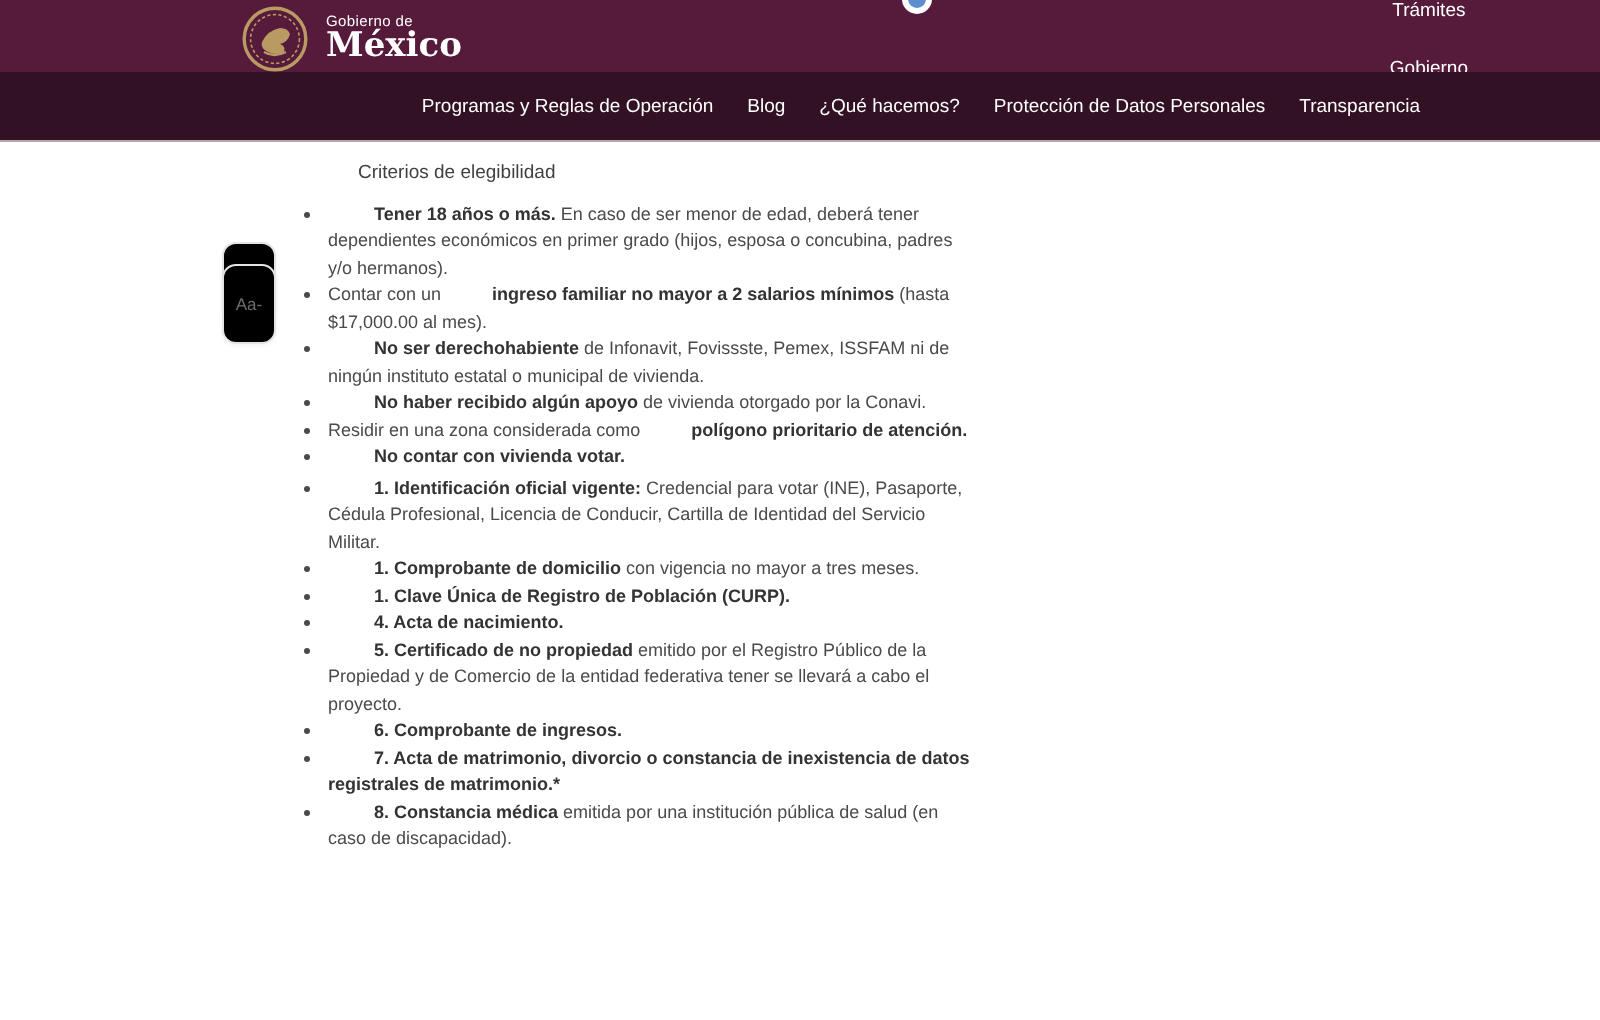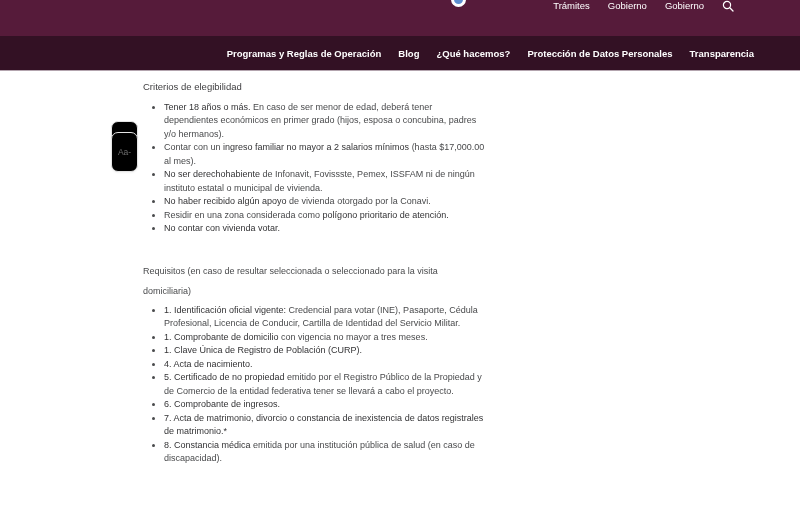--- a/index.html
+++ b/index.html
@@ -19,72 +19,84 @@
   .logo {
     position:absolute; left:121px; top:3px;
     display:flex; align-items:center; gap:9px; cursor:pointer;
   }
   .seal { width:33px; height:33px; display:block; }
   .logo-text { color:#fff; line-height:1; }
   .logo-line1 { display:block; font-size:7.5px; letter-spacing:0.2px; margin-bottom:1px; }
   .logo-line2 { display:block; font-family:"DejaVu Serif", serif; font-weight:700; font-size:17px; }
   .top-nav {
     position:absolute; right:66px; top:0; height:36px;
-    display:flex; align-items:flex-start; gap:18px;
+    display:flex; align-items:center; gap:18px;flex-direction:column;
   }
   .top-nav a { color:#fff; font-size:9.5px; text-decoration:none; cursor:pointer; }
   .search-btn { background:none; border:none; cursor:pointer; display:flex; align-items:center; padding:0; }
 
   
   .notif-dot {
     position:absolute; top:-8px; left:451px; width:15px; height:15px;
     border-radius:50%; background:#fff;
     display:flex; align-items:center; justify-content:center;
   }
   .notif-dot::after { content:""; width:9px; height:9px; border-radius:50%; background:#5d8fd0; }
 
   
   .navbar {
     position:absolute; top:36px; left:0; width:800px; height:35px;
     background:#331124; border-bottom:1px solid #b3a4ae;
     display:flex; align-items:center; justify-content:flex-end;
-    gap:17px; padding-right:46px;font-weight:bold;
+    gap:17px; padding-right:90px;
   }
   .navbar a { color:#fff; font-size:9.5px; text-decoration:none; cursor:pointer; white-space:nowrap; }
 
   
   .aa-btn {
     position:absolute; left:111px; width:27px; height:40px;
     background:#000000; border:1px solid #e4e4e4; border-radius:7px;
     font-family:"Liberation Sans", sans-serif;
     font-size:8.5px; color:#6e6e6e;
     box-shadow:0 1px 2px rgba(0,0,0,0.05);
     cursor:pointer;
   }
   .aa-plus { top:121px; }
   .aa-minus { top:132px; }
 
   
   .content {
     position:absolute; left:143px; top:72px; width:345px;
     color:#494a4c; font-size:9px; line-height:13.5px;
   }
-  .section-heading { font-size:9.5px; font-weight:400; color:#414042; margin-top:8px; }
+  .section-heading { font-size:9.5px; font-weight:400; color:#414042; margin-top:8px;margin-left:36px; }
   .content ul { margin:7px 0 0 0; padding-left:21px; list-style:disc; }
   .content li { padding:0; }
-  .content .b { font-weight:400; color:#333335; }
+  .content .b { font-weight:700; color:#333335;margin-left:23px; }
   .req-intro { margin-top:25px; line-height:20.5px; color:#494a4c; }
   .req-list { margin-top:2px !important; }
 </style>
 </head>
 <body>
 
 <div class="screen">
 
   <header class="header">
+    <div class="logo">
+      <svg class="seal" viewBox="0 0 33 33">
+        <circle cx="16.5" cy="16.5" r="15.4" fill="none" stroke="#b99a62" stroke-width="1.7"></circle>
+        <circle cx="16.5" cy="16.5" r="12.2" fill="none" stroke="#b99a62" stroke-width="0.8" stroke-dasharray="1.6 1.2"></circle>
+        <path d="M10 18 q3 -6 9 -7 q4 0 5 3 q-1 4 -5 5 q3 1 2 4 q-4 2 -8 0 q-4 -2 -3 -5 z" fill="#b99a62"></path>
+        <path d="M11 23 q5 3 11 0" fill="none" stroke="#b99a62" stroke-width="1.2"></path>
+      </svg>
+      <div class="logo-text">
+        <span class="logo-line1">Gobierno de</span>
+        <span class="logo-line2">México</span>
+      </div>
+    </div>
     <nav class="top-nav">
       <a href="#">Trámites</a>
       <a href="#">Gobierno</a>
       <a href="#">Gobierno</a>
       <button class="search-btn">
         <svg width="12" height="12" viewBox="0 0 12 12">
           <circle cx="5" cy="5" r="3.6" fill="none" stroke="#ffffff" stroke-width="1.2"></circle>
           <line x1="7.8" y1="7.8" x2="11" y2="11" stroke="#ffffff" stroke-width="1.3" stroke-linecap="round"></line>
         </svg>
       </button>
@@ -106,21 +118,20 @@
   <main class="content">
     <h3 class="section-heading">Criterios de elegibilidad</h3>
     <ul>
         <li><span class="b">Tener 18 años o más.</span><span> En caso de ser menor de edad, deberá tener dependientes económicos en primer grado (hijos, esposa o concubina, padres y/o hermanos).</span></li>
         <li><span>Contar con un </span><span class="b">ingreso familiar no mayor a 2 salarios mínimos</span><span> (hasta $17,000.00 al mes).</span></li>
         <li><span class="b">No ser derechohabiente</span><span> de Infonavit, Fovissste, Pemex, ISSFAM ni de ningún instituto estatal o municipal de vivienda.</span></li>
         <li><span class="b">No haber recibido algún apoyo</span><span> de vivienda otorgado por la Conavi.</span></li>
         <li><span>Residir en una zona considerada como </span><span class="b">polígono prioritario de atención.</span></li>
         <li><span class="b">No contar con vivienda votar.</span></li>
       </ul>
-    <p class="req-intro">Requisitos (en caso de resultar seleccionada o seleccionado para la visita domiciliaria)</p>
     <ul class="req-list">
         <li><span class="b">1. Identificación oficial vigente:</span><span> Credencial para votar (INE), Pasaporte, Cédula Profesional, Licencia de Conducir, Cartilla de Identidad del Servicio Militar.</span></li>
         <li><span class="b">1. Comprobante de domicilio</span><span> con vigencia no mayor a tres meses.</span></li>
         <li><span class="b">1. Clave Única de Registro de Población (CURP).</span></li>
         <li><span class="b">4. Acta de nacimiento.</span></li>
         <li><span class="b">5. Certificado de no propiedad</span><span> emitido por el Registro Público de la Propiedad y de Comercio de la entidad federativa tener se llevará a cabo el proyecto.</span></li>
         <li><span class="b">6. Comprobante de ingresos.</span></li>
         <li><span class="b">7. Acta de matrimonio, divorcio o constancia de inexistencia de datos registrales de matrimonio.*</span></li>
         <li><span class="b">8. Constancia médica</span><span> emitida por una institución pública de salud (en caso de discapacidad).</span></li>
       </ul>

